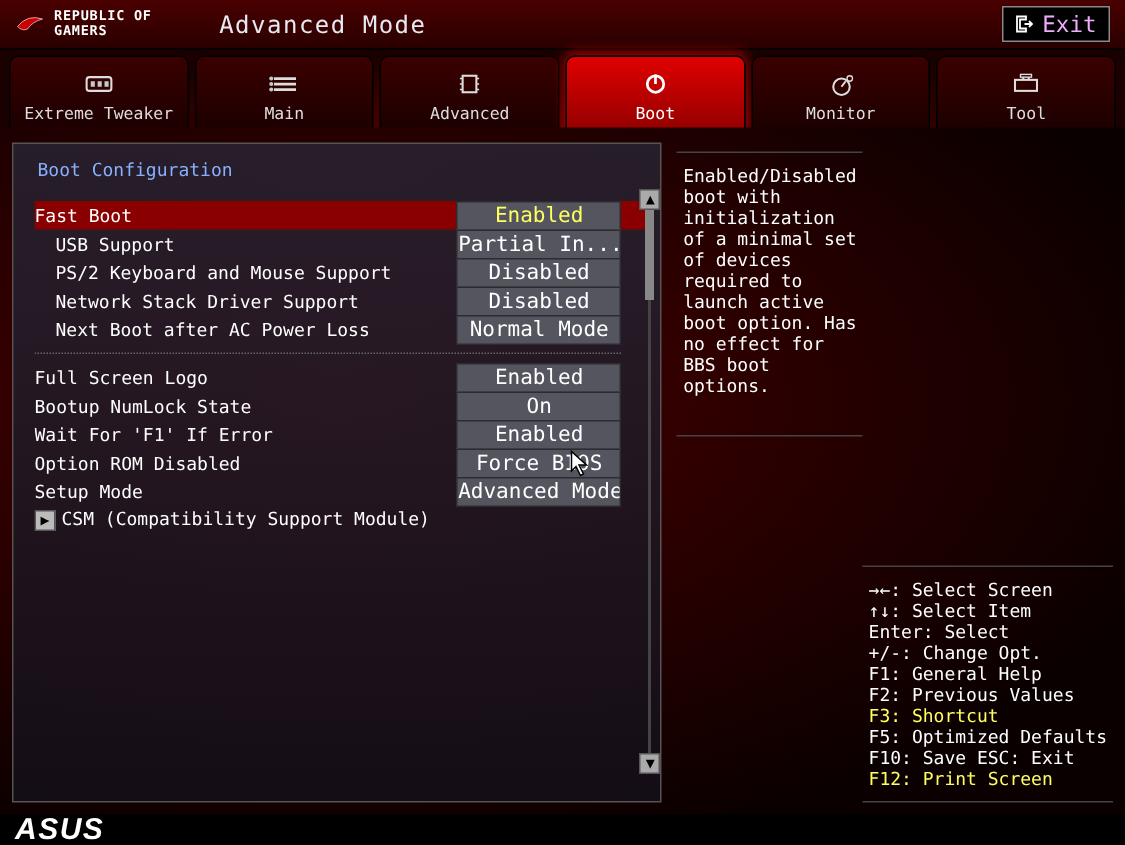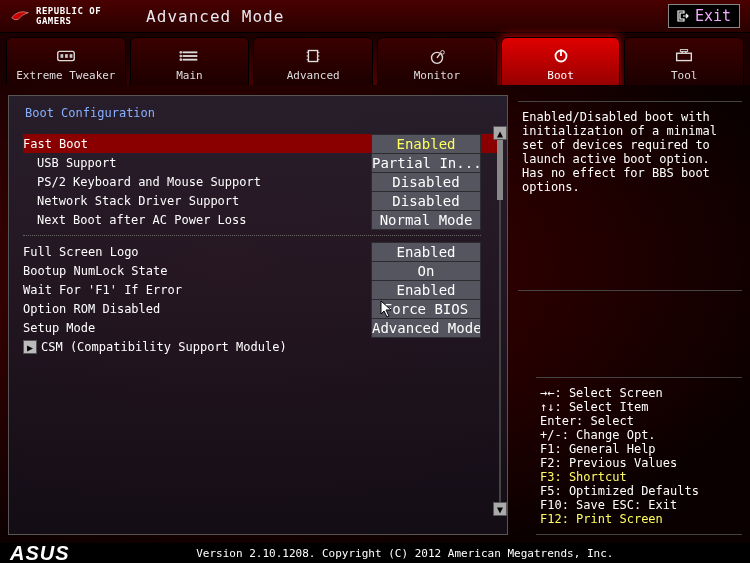--- a/index.html
+++ b/index.html
@@ -197,39 +197,38 @@
     height: 60px;
     background: #888;
     cursor: pointer;
   }
 
   
   .help-panel {
     flex: 1;
     height: 440px;
     display: flex;
-    flex-direction: column;
+    flex-direction: row;
     padding-top: 6px;
   }
   .help-top {
     height: 190px;
     border-top: 1px solid #444;
     border-bottom: 1px solid #444;
     padding: 8px 4px;
     color: #fff;
     line-height: 14px;
   }
   .help-bottom {
     margin-top: auto;
     border-top: 1px solid #444;
     border-bottom: 1px solid #444;
     padding: 8px 4px;
     color: #fff;
     line-height: 14px;
-    margin-left: 18px;
   }
   .help-bottom div { white-space: nowrap; }
   .help-bottom .hl { color: #ffff60; }
 
   
   .footer {
     position: absolute;
     left: 0; right: 0; bottom: 0;
     height: 20px;
     background: #000;
@@ -309,34 +308,34 @@
         <rect x="7" y="3" width="10" height="12" fill="none" stroke="currentColor" stroke-width="1.5"></rect>
         <line x1="5" y1="5" x2="7" y2="5" stroke="currentColor"></line>
         <line x1="5" y1="9" x2="7" y2="9" stroke="currentColor"></line>
         <line x1="5" y1="13" x2="7" y2="13" stroke="currentColor"></line>
         <line x1="17" y1="5" x2="19" y2="5" stroke="currentColor"></line>
         <line x1="17" y1="9" x2="19" y2="9" stroke="currentColor"></line>
         <line x1="17" y1="13" x2="19" y2="13" stroke="currentColor"></line>
       </svg>
     <span>Advanced</span>
   </div>
+  <div class="tab active">
+    <svg viewBox="0 0 24 18">
+        <circle cx="12" cy="9" r="6" fill="none" stroke="currentColor" stroke-width="2"></circle>
+        <line x1="12" y1="2" x2="12" y2="9" stroke="currentColor" stroke-width="2"></line>
+      </svg>
+    <span>Boot</span>
+  </div>
   <div class="tab">
     <svg viewBox="0 0 24 18">
         <circle cx="12" cy="11" r="6" fill="none" stroke="currentColor" stroke-width="1.5"></circle>
         <line x1="12" y1="11" x2="15" y2="7" stroke="currentColor" stroke-width="1.5"></line>
         <circle cx="18" cy="5" r="2" fill="none" stroke="currentColor"></circle>
       </svg>
     <span>Monitor</span>
-  </div>
-  <div class="tab active">
-    <svg viewBox="0 0 24 18">
-        <circle cx="12" cy="9" r="6" fill="none" stroke="currentColor" stroke-width="2"></circle>
-        <line x1="12" y1="2" x2="12" y2="9" stroke="currentColor" stroke-width="2"></line>
-      </svg>
-    <span>Boot</span>
   </div>
   <div class="tab">
     <svg viewBox="0 0 24 18">
         <rect x="4" y="6" width="16" height="8" fill="none" stroke="currentColor" stroke-width="1.5"></rect>
         <line x1="10" y1="4" x2="10" y2="6" stroke="currentColor" stroke-width="1.5"></line>
         <line x1="14" y1="4" x2="14" y2="6" stroke="currentColor" stroke-width="1.5"></line>
         <rect x="8" y="2" width="8" height="2" fill="none" stroke="currentColor"></rect>
       </svg>
     <span>Tool</span>
   </div>
@@ -411,18 +410,17 @@
         <div class="hl">F3: Shortcut</div>
         <div>F5: Optimized Defaults</div>
         <div>F10: Save   ESC: Exit</div>
         <div class="hl">F12: Print Screen</div>
       </div>
   </div>
 </div>
 
 <div class="footer">
   <div class="asus-logo">ASUS</div>
-  <div class="footer-text">Version 2.10.1208. Copyright (C) 2012 American Megatrends, Inc.</div>
 </div>
 
 <svg class="cursor" viewBox="0 0 14 18">
   <path d="M1 1 L1 14 L4 11 L7 17 L9 16 L6 10 L11 10 Z" fill="#fff" stroke="#000" stroke-width="1"></path>
 </svg>
 
 </body></html>

